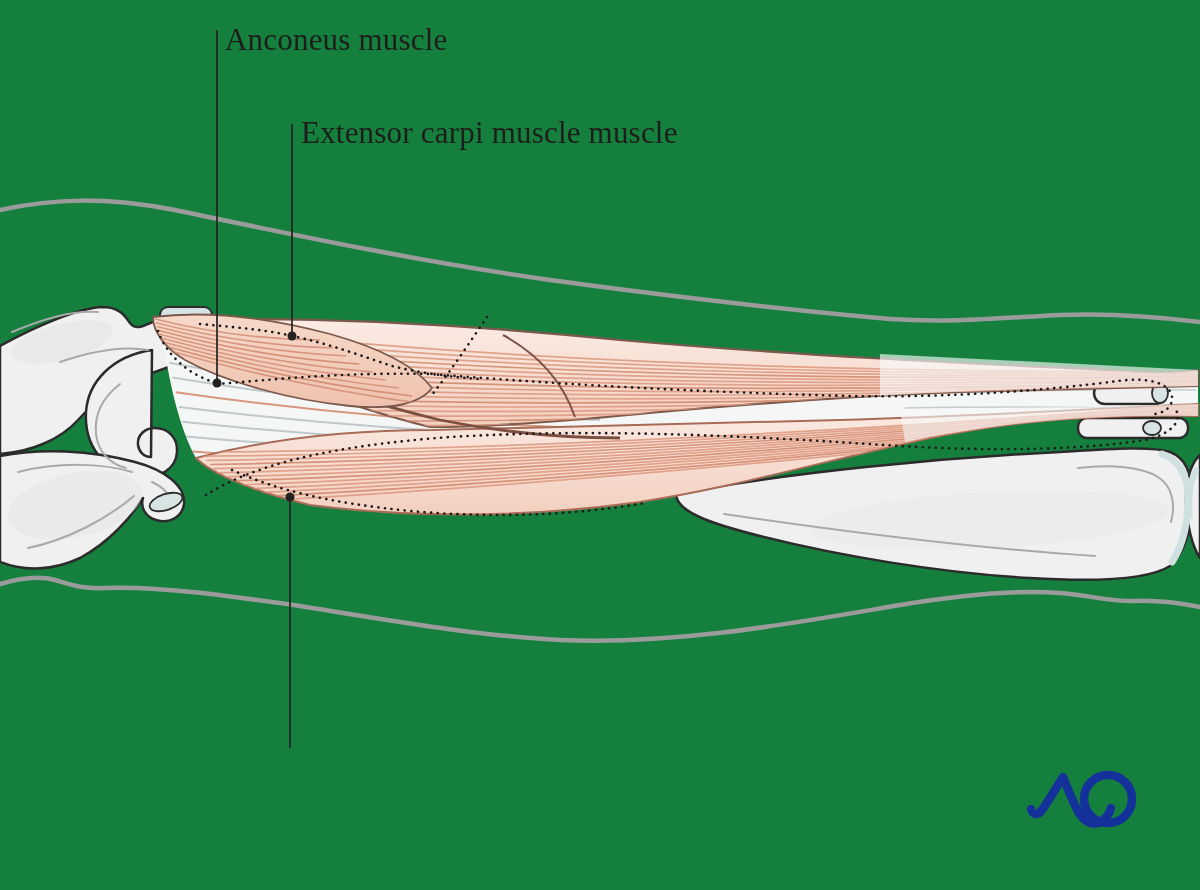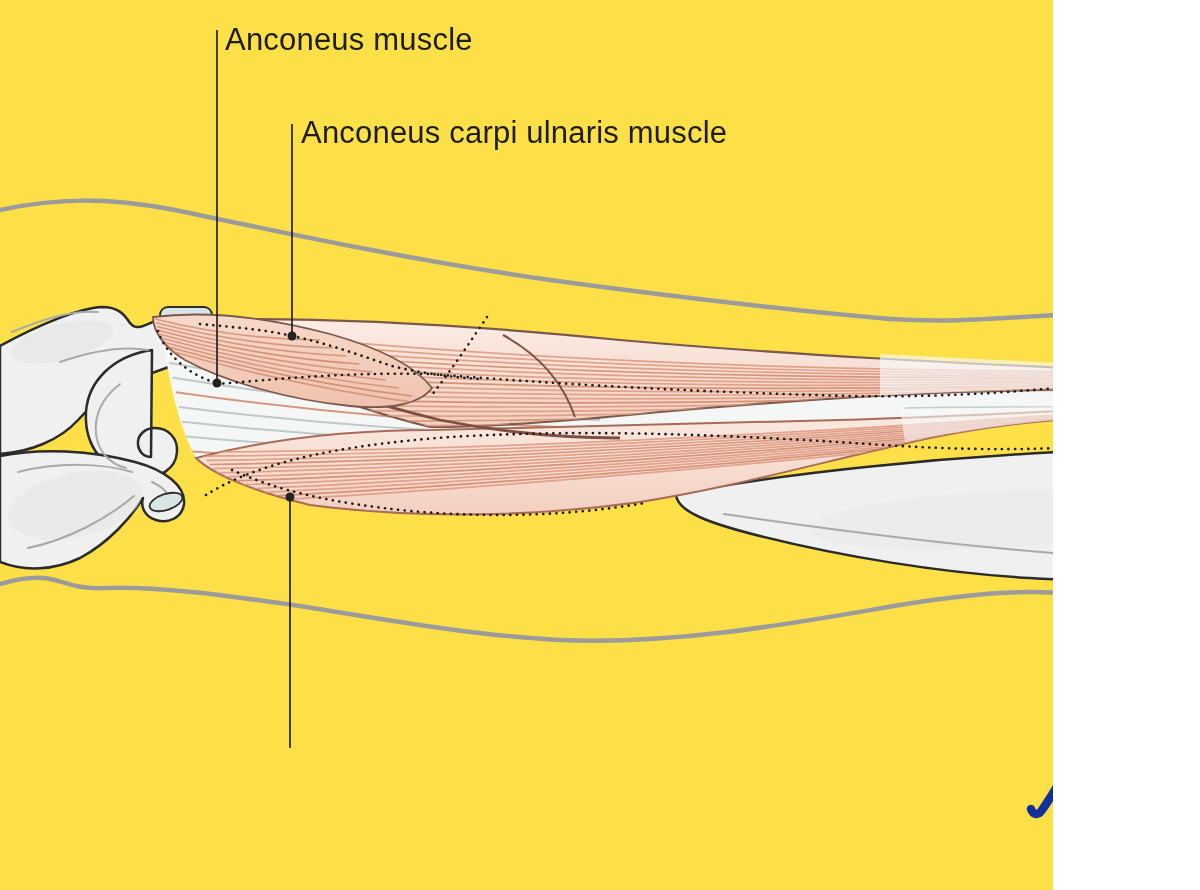--- a/index.html
+++ b/index.html
@@ -1,17 +1,17 @@
 <!DOCTYPE html>
 <html style="--label-color: #1d1d1b; --leader: #222222; --dotted-line: #1a1a1a; --skin-line: #9b9b9b; --bone-outline: #2b2b2b; --muscle-light: #fbece5; --muscle-deep: #f3d0c0; --muscle-fiber: #dd977e; --muscle-edge: #7b584c; --fascia: #f5f7f6; --cartilage: #d8e4e4; --logo-blue: #14309b;"><head>
 <meta charset="utf-8">
 <style>
   html,body{margin:0;padding:0;background:#ffffff;}
-  .stage{position:relative;width:1053px;height:890px;background:#fde047;overflow:hidden;
-         font-family:Liberation Sans, sans-serif;}
+  .stage{position:relative;width:1200px;height:890px;background:#15803d;overflow:hidden;
+         font-family:Liberation Serif, serif;}
   .stage svg.art{position:absolute;left:0;top:0;}
   .label{position:absolute;font-size:31px;line-height:38px;color:var(--label-color,#1d1d1b);
          white-space:nowrap;letter-spacing:0.2px;}
   .skin{stroke:var(--skin-line,#9b9b9b);stroke-width:4.5;fill:none;stroke-linecap:round;}
   .bone{fill:#f0f0f0;stroke:var(--bone-outline,#2b2b2b);stroke-width:2.5;stroke-linejoin:round;}
   .bone-detail{fill:none;stroke:#a9a9a9;stroke-width:2;stroke-linecap:round;}
   .cart{fill:#d8e4e4;stroke:var(--bone-outline,#2b2b2b);stroke-width:1.8;}
   .cartband{fill:none;stroke:#cfe0e0;stroke-linecap:round;}
   .dotted{fill:none;stroke:var(--dotted-line,#1a1a1a);stroke-width:2.6;
           stroke-dasharray:0.1 6.5;stroke-linecap:round;}
@@ -208,14 +208,14 @@
   </g>
 
   <g class="ao" role="img" aria-label="AO">
     <path d="M 1031,809 C 1033,815 1038,816 1042,810 C 1050,799 1056,788 1063,777
          C 1068,789 1073,803 1079,813 C 1085,823 1095,827 1103,820 C 1107,817 1110,812 1111,808"></path>
     <circle cx="1108" cy="799" r="24"></circle>
   </g>
 </svg>
 
   <div class="label" style="left:225px;top:21px;">Anconeus muscle</div>
-  <div class="label" style="left:301px;top:114px;">Anconeus carpi ulnaris muscle</div>
+  <div class="label" style="left:301px;top:114px;">Extensor carpi muscle muscle</div>
 </div>
 
 </body></html>

